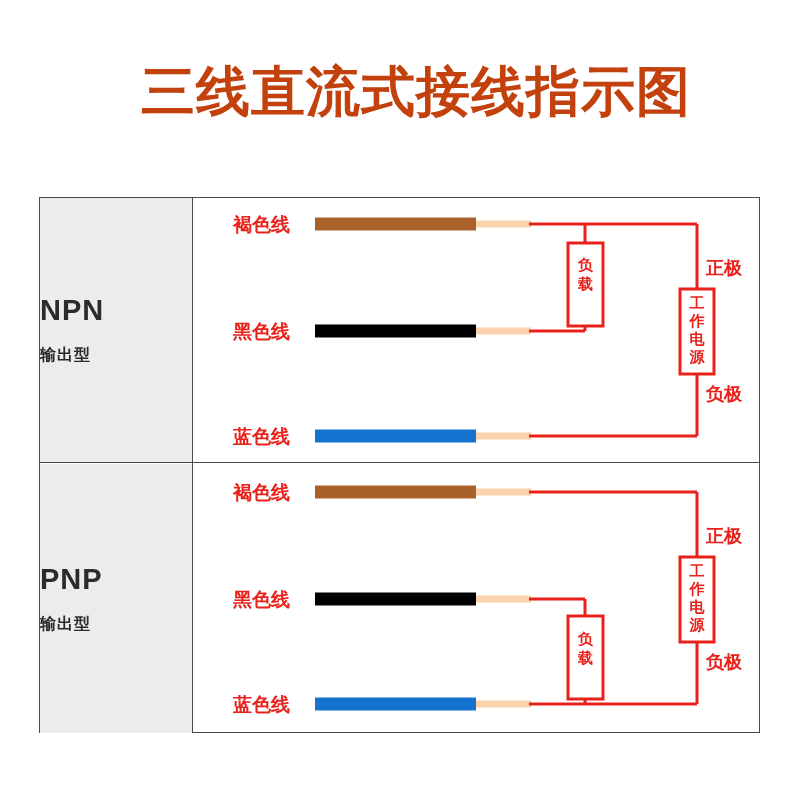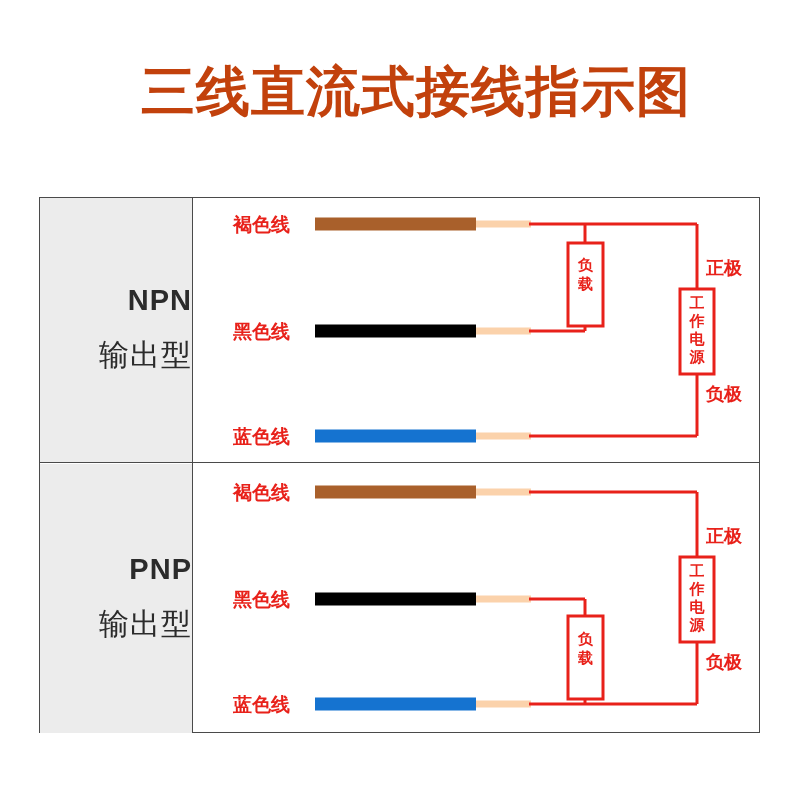--- a/index.html
+++ b/index.html
@@ -61,38 +61,37 @@
     height: 536px;
     background: #4a4a4a;
   }
   .label-cell {
     position: absolute;
     left: 40px;
     width: 152px;
     background: #ececec;
     display: flex;
     flex-direction: column;
-    align-items: flex-end;
+    align-items: flex-start;
     justify-content: center;
     gap: 18px;
   }
   .label-cell.npn { top: 198px; height: 264px; }
   .label-cell.pnp { top: 464px; height: 269px; }
   .label-main {
     font-size: 29px;
     font-weight: bold;
     color: #2b2b2b;
     letter-spacing: 1px;
   }
   .label-sub {
-    font-size: 30px;
-    font-weight: normal;
+    font-size: 16px;
+    font-weight: bold;
     color: #2b2b2b;
     letter-spacing: 1px;
-    margin-left: 12px;
   }
   .diagram {
     position: absolute;
     left: 193px;
   }
   .diagram.npn { top: 198px; width: 566px; height: 264px; }
   .diagram.pnp { top: 463px; width: 566px; height: 269px; }
   svg { display: block; }
   .wlabel {
     font-family: "Liberation Sans", "DejaVu Sans", sans-serif;

